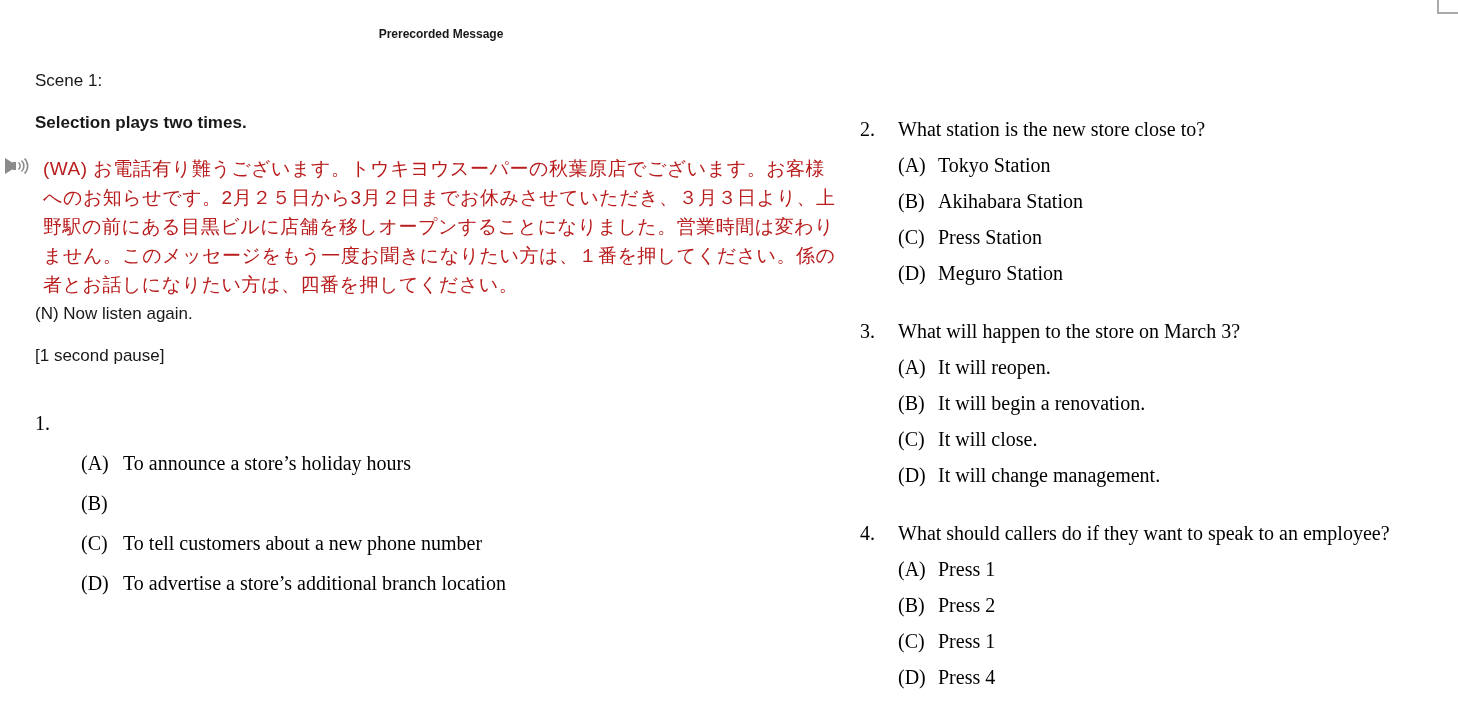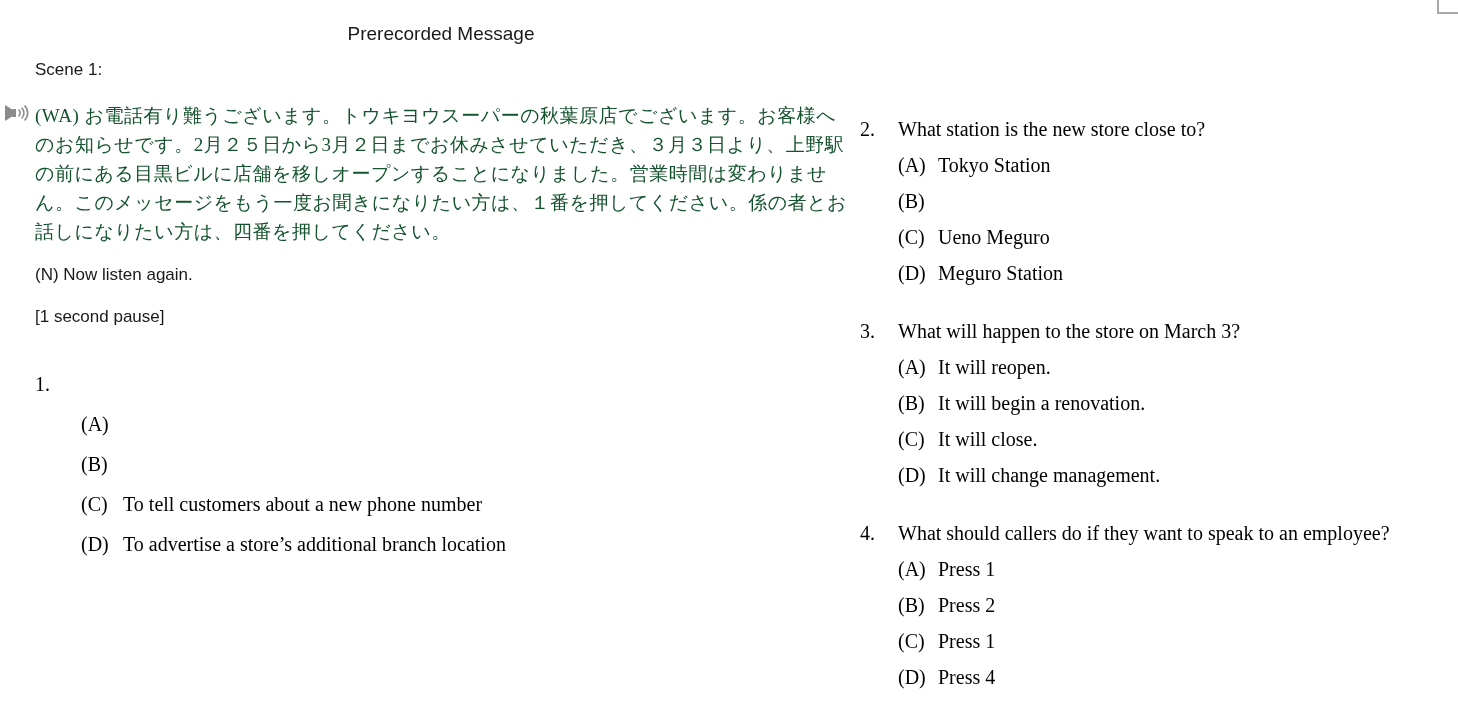--- a/index.html
+++ b/index.html
@@ -5,31 +5,31 @@
   html,body{margin:0;padding:0;background:#ffffff;}
   .page{position:relative;width:1458px;height:703px;background:#ffffff;overflow:hidden;}
 
   
   .corner{position:absolute;top:0;right:0;width:19px;height:12px;
           border-left:2px solid #a9a9a9;border-bottom:2px solid #a9a9a9;}
 
   .left-col{position:absolute;left:35px;top:0;width:812px;}
   .right-col{position:absolute;left:860px;top:0;width:592px;}
 
-  .title{font-family:"Liberation Sans",sans-serif;font-weight:normal;font-size:19px;
+  .title{font-family:"Liberation Sans",sans-serif;font-weight:bold;font-size:12px;
          line-height:22px;text-align:center;margin:23px 0 0;color:#191919;}
   .sans{font-family:"Liberation Sans",sans-serif;font-size:17px;line-height:22px;
         color:#191919;margin:20px 0 0;}
-  .scene{margin-top:14px;}
+  .scene{margin-top:25px;}
   .bold{font-weight:bold;}
   .narr{position:relative;}
   .speaker{position:absolute;left:-31px;top:1px;width:26px;height:22px;}
-  .jp{font-family:Liberation Serif, serif;font-size:19px;line-height:29px;
-      color:#14532d;margin:17px 0 0;letter-spacing:0.5px;}
-  .again{margin-top:18px;}
+  .jp{font-family:Liberation Sans, sans-serif;font-size:19px;line-height:29px;
+      color:#b91c1c;margin:17px 8px 0;letter-spacing:0.5px;}
+  .again{margin-top:4px;}
 
   .qblock{font-family:"Liberation Serif",serif;color:#000000;}
   .row{display:flex;}
   .qnum{flex:none;}
   .olet{flex:none;}
 
   
   .qleft{margin-top:36px;font-size:20px;}
   .qleft .row{line-height:40px;}
   .qleft .qnum{width:45px;}
@@ -50,20 +50,21 @@
 <div class="page">
 
   <div class="corner"></div>
 
   <div class="left-col">
 
     <div class="title">Prerecorded Message</div>
 
     <p class="sans scene">Scene 1:</p>
 
+    <p class="sans bold">Selection plays two times.</p>
 
     <p class="sans narr">
       <span class="speaker">
         <svg width="26" height="22" viewBox="0 0 26 22">
           <polygon points="1,3 9,8 9,14 1,19" fill="#8b8b8b"></polygon>
           <rect x="8.5" y="7" width="3.5" height="8" fill="#8b8b8b"></rect>
           <path d="M14.5 7.5 a4.5 4.5 0 0 1 0 7" stroke="#8b8b8b" stroke-width="1.6" fill="none"></path>
           <path d="M17.5 5.5 a7.5 7.5 0 0 1 0 11" stroke="#8b8b8b" stroke-width="1.6" fill="none"></path>
           <path d="M20.5 3.5 a10.5 10.5 0 0 1 0 15" stroke="#8b8b8b" stroke-width="1.6" fill="none"></path>
         </svg>
@@ -76,20 +77,21 @@
 
 
     <p class="sans">[1 second pause]</p>
 
     <div class="qblock qleft">
       <div class="row qrow">
         <span class="qnum">1.</span>
       </div>
       <div class="row orow">
         <span class="olet">(A)</span>
+        <span class="otext">To announce a store’s holiday hours</span>
       </div>
       <div class="row orow">
         <span class="olet">(B)</span>
       </div>
       <div class="row orow">
         <span class="olet">(C)</span>
         <span class="otext">To tell customers about a new phone number</span>
       </div>
       <div class="row orow">
         <span class="olet">(D)</span>
@@ -105,24 +107,25 @@
       <div class="row qrow">
         <span class="qnum">2.</span>
         <span class="qtext">What station is the new store close to?</span>
       </div>
       <div class="row orow">
         <span class="olet">(A)</span>
         <span class="otext">Tokyo Station</span>
       </div>
       <div class="row orow">
         <span class="olet">(B)</span>
+        <span class="otext">Akihabara Station</span>
       </div>
       <div class="row orow">
         <span class="olet">(C)</span>
-        <span class="otext">Ueno Meguro</span>
+        <span class="otext">Press Station</span>
       </div>
       <div class="row orow">
         <span class="olet">(D)</span>
         <span class="otext">Meguro Station</span>
       </div>
     </div>
 
     <div class="qblock qr">
       <div class="row qrow">
         <span class="qnum">3.</span>

